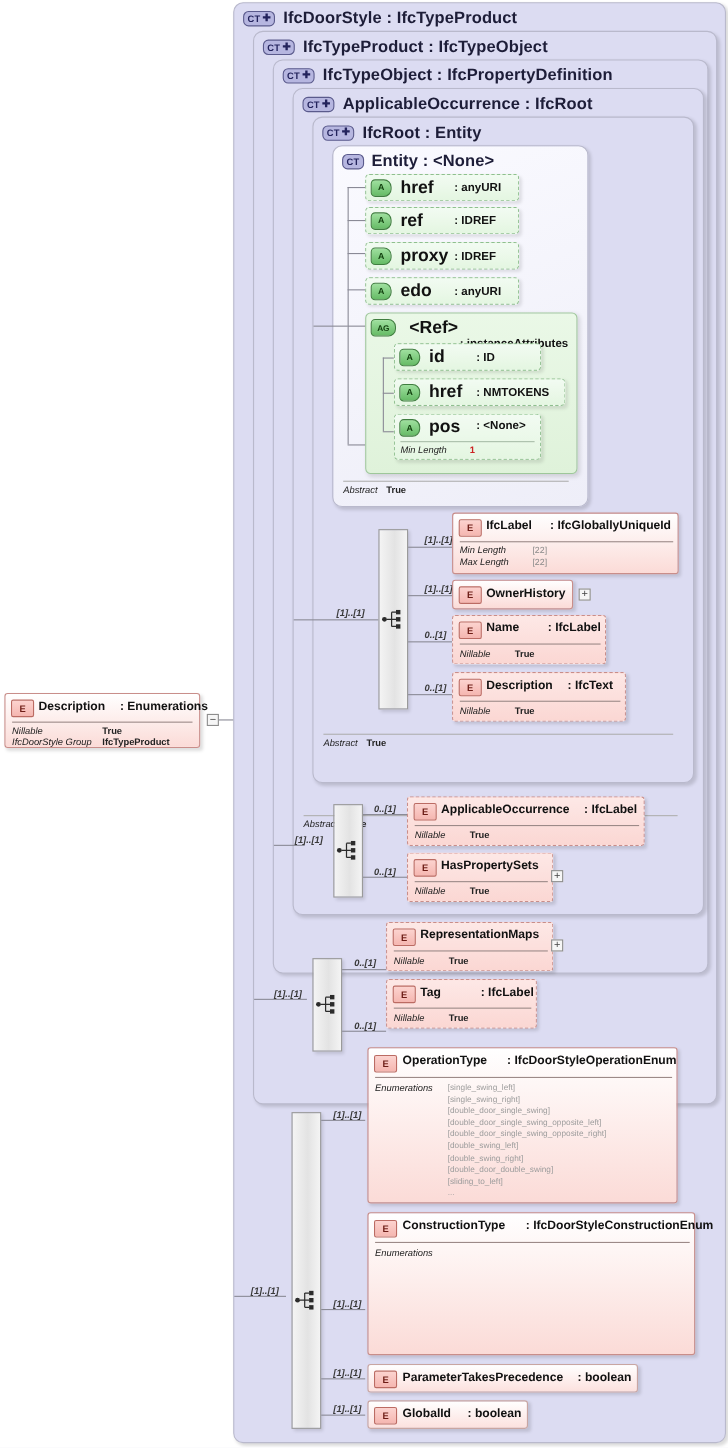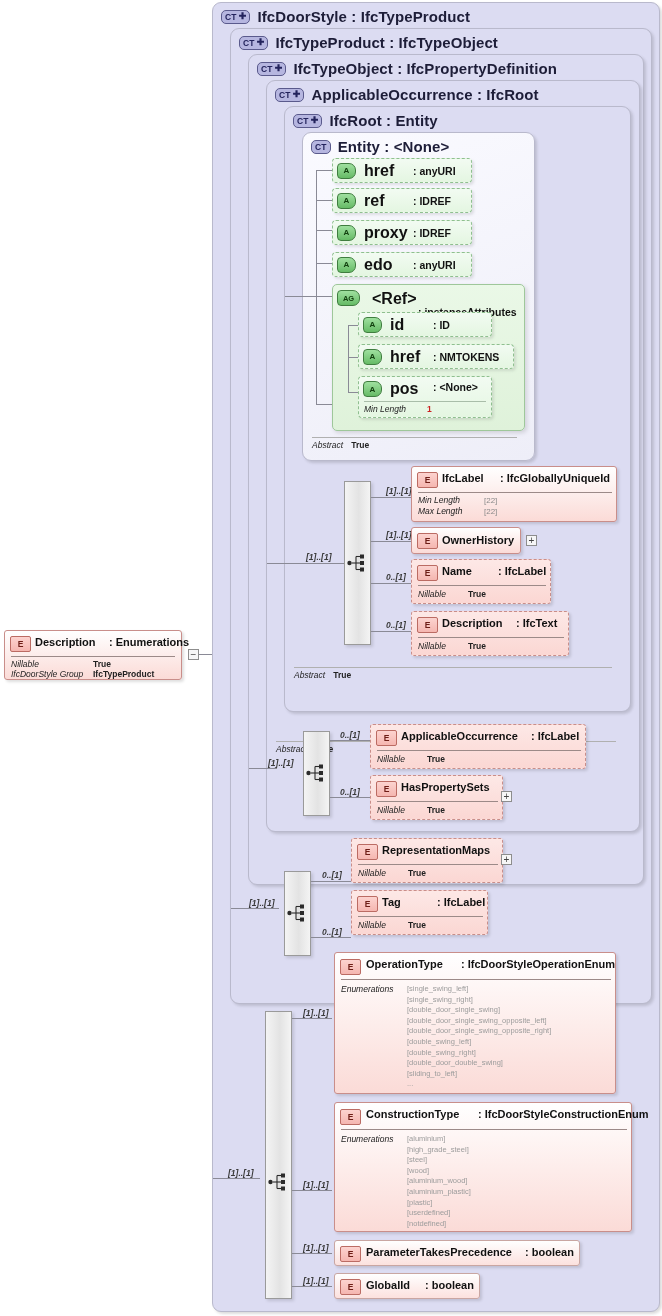--- a/index.html
+++ b/index.html
@@ -441,31 +441,20 @@
 
   <div class="card" style="left:303px;top:1180px;">[1]..[1]</div>
   <div class="el solid" style="left:334px;top:1102px;width:298px;height:130px;">
     <div class="e-badge" style="top:6px;">
         <span>E</span>
       </div>
     <div class="e-name" style="left:31px;top:5px;">ConstructionType</div>
     <div class="e-type" style="left:143px;top:5px;">: IfcDoorStyleConstructionEnum</div>
     <div class="e-rule" style="left:6px;top:26px;width:286px;"></div>
     <div class="prop-k" style="left:6px;top:31px;">Enumerations</div>
-    <div class="enum-list" style="left:72px;top:31px;">
-        <div>[aluminium]</div>
-        <div>[high_grade_steel]</div>
-        <div>[steel]</div>
-        <div>[wood]</div>
-        <div>[aluminium_wood]</div>
-        <div>[aluminium_plastic]</div>
-        <div>[plastic]</div>
-        <div>[userdefined]</div>
-        <div>[notdefined]</div>
-      </div>
   </div>
 
   <div class="card" style="left:303px;top:1243px;">[1]..[1]</div>
   <div class="el plain" style="left:334px;top:1240px;width:246px;height:26px;">
     <div class="e-badge" style="top:5px;">
         <span>E</span>
       </div>
     <div class="e-name" style="left:31px;top:5px;">ParameterTakesPrecedence</div>
     <div class="e-type" style="left:190px;top:5px;">: boolean</div>
   </div>

